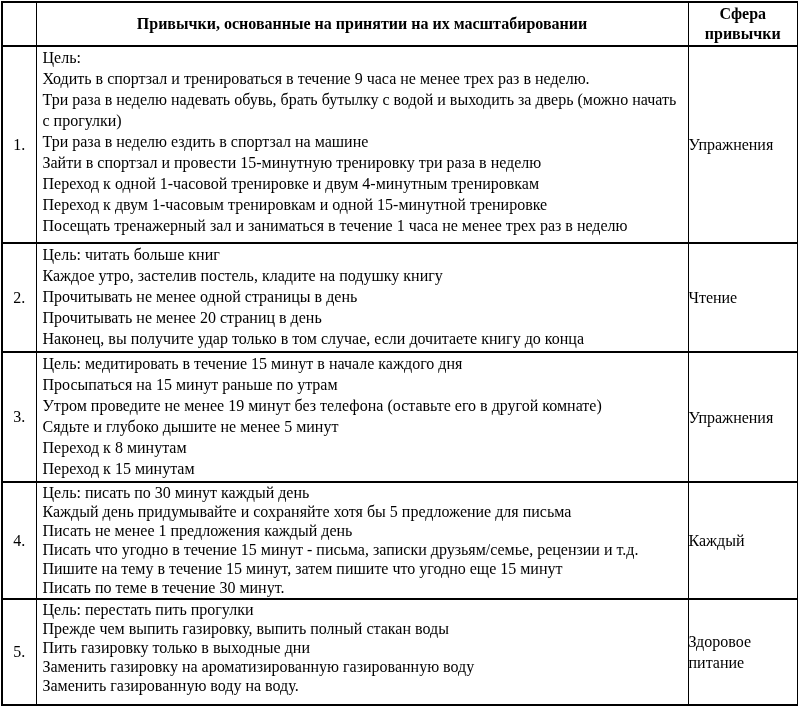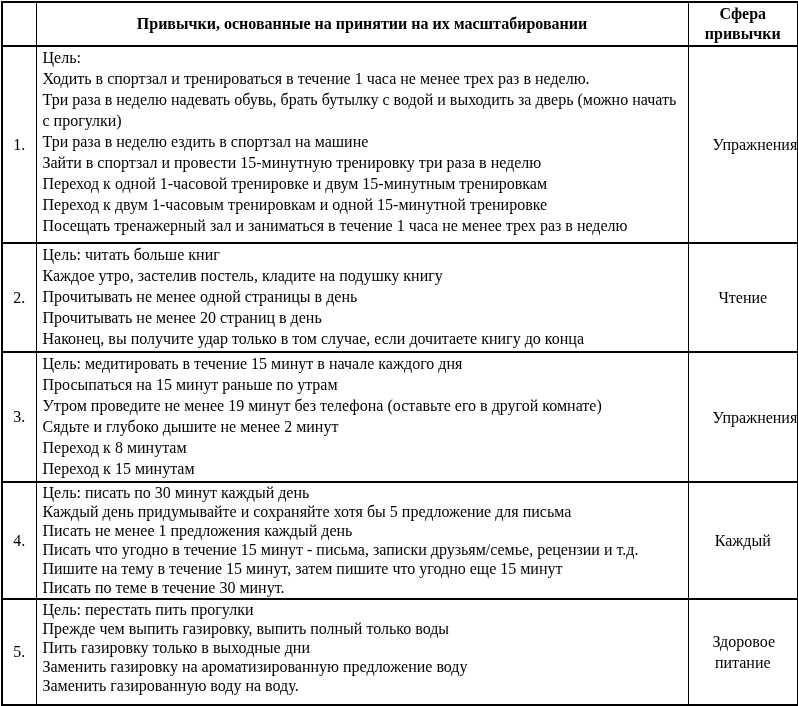--- a/index.html
+++ b/index.html
@@ -49,24 +49,24 @@
   }
   td.habits {
     vertical-align: top;
     padding: 0 8px 0 6px;
   }
   td.habits .habit-line {
     line-height: 21px;
     white-space: normal;
   }
   td.sphere {
-    text-align: center;
+    text-align: left;
     vertical-align: middle;
     line-height: 21px;
-    padding: 0 24px;
+    padding: 0 0;
   }
   
   tbody tr:nth-child(1) { height: 197px; }
   tbody tr:nth-child(2) { height: 109px; }
   tbody tr:nth-child(3) { height: 130px; }
   tbody tr:nth-child(4) { height: 117px; }
   tbody tr:nth-child(5) { height: 106px; }
   
   tbody tr:nth-child(4) td.habits .habit-line,
   tbody tr:nth-child(5) td.habits .habit-line { line-height: 19px; }
@@ -86,25 +86,25 @@
         <th class="num"></th>
         <th class="habits">Привычки, основанные на принятии на их масштабировании</th>
         <th class="sphere">Сфера привычки</th>
       </tr>
     </thead>
     <tbody id="table-body">
         <tr>
     <td class="num">1.</td>
     <td class="habits">
             <div class="habit-line">Цель:</div>
-            <div class="habit-line">Ходить в спортзал и тренироваться в течение 1 часа не менее трех раз в неделю.</div>
+            <div class="habit-line">Ходить в спортзал и тренироваться в течение 9 часа не менее трех раз в неделю.</div>
             <div class="habit-line">Три раза в неделю надевать обувь, брать бутылку с водой и выходить за дверь (можно начать с прогулки)</div>
             <div class="habit-line">Три раза в неделю ездить в спортзал на машине</div>
             <div class="habit-line">Зайти в спортзал и провести 15-минутную тренировку три раза в неделю</div>
-            <div class="habit-line">Переход к одной 1-часовой тренировке и двум 15-минутным тренировкам</div>
+            <div class="habit-line">Переход к одной 1-часовой тренировке и двум 4-минутным тренировкам</div>
             <div class="habit-line">Переход к двум 1-часовым тренировкам и одной 15-минутной тренировке</div>
             <div class="habit-line">Посещать тренажерный зал и заниматься в течение 1 часа не менее трех раз в неделю</div>
           </td>
     <td class="sphere">Упражнения</td>
   </tr>
         <tr>
     <td class="num">2.</td>
     <td class="habits">
             <div class="habit-line">Цель: читать больше книг</div>
             <div class="habit-line">Каждое утро, застелив постель, кладите на подушку книгу</div>
@@ -113,21 +113,21 @@
             <div class="habit-line">Наконец, вы получите удар только в том случае, если дочитаете книгу до конца</div>
           </td>
     <td class="sphere">Чтение</td>
   </tr>
         <tr>
     <td class="num">3.</td>
     <td class="habits">
             <div class="habit-line">Цель: медитировать в течение 15 минут в начале каждого дня</div>
             <div class="habit-line">Просыпаться на 15 минут раньше по утрам</div>
             <div class="habit-line">Утром проведите не менее 19 минут без телефона (оставьте его в другой комнате)</div>
-            <div class="habit-line">Сядьте и глубоко дышите не менее 2 минут</div>
+            <div class="habit-line">Сядьте и глубоко дышите не менее 5 минут</div>
             <div class="habit-line">Переход к 8 минутам</div>
             <div class="habit-line">Переход к 15 минутам</div>
           </td>
     <td class="sphere">Упражнения</td>
   </tr>
         <tr>
     <td class="num">4.</td>
     <td class="habits">
             <div class="habit-line">Цель: писать по 30 минут каждый день</div>
             <div class="habit-line">Каждый день придумывайте и сохраняйте хотя бы 5 предложение для письма</div>
@@ -135,22 +135,22 @@
             <div class="habit-line">Писать что угодно в течение 15 минут - письма, записки друзьям/семье, рецензии и т.д.</div>
             <div class="habit-line">Пишите на тему в течение 15 минут, затем пишите что угодно еще 15 минут</div>
             <div class="habit-line">Писать по теме в течение 30 минут.</div>
           </td>
     <td class="sphere">Каждый</td>
   </tr>
         <tr>
     <td class="num">5.</td>
     <td class="habits">
             <div class="habit-line">Цель: перестать пить прогулки</div>
-            <div class="habit-line">Прежде чем выпить газировку, выпить полный только воды</div>
+            <div class="habit-line">Прежде чем выпить газировку, выпить полный стакан воды</div>
             <div class="habit-line">Пить газировку только в выходные дни</div>
-            <div class="habit-line">Заменить газировку на ароматизированную предложение воду</div>
+            <div class="habit-line">Заменить газировку на ароматизированную газированную воду</div>
             <div class="habit-line">Заменить газированную воду на воду.</div>
           </td>
     <td class="sphere">Здоровое питание</td>
   </tr>
       </tbody>
   </table>
 </div>
 
 </body></html>

